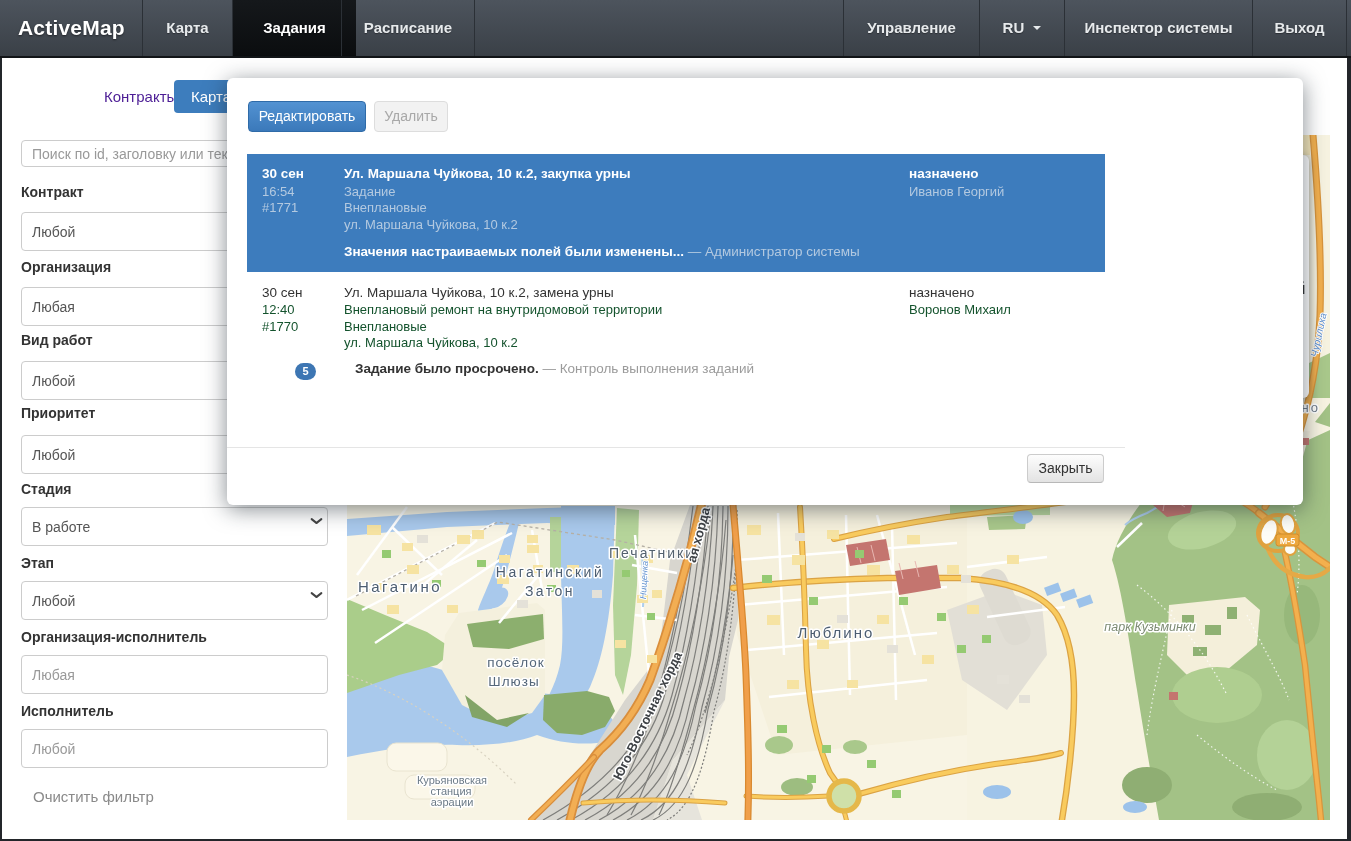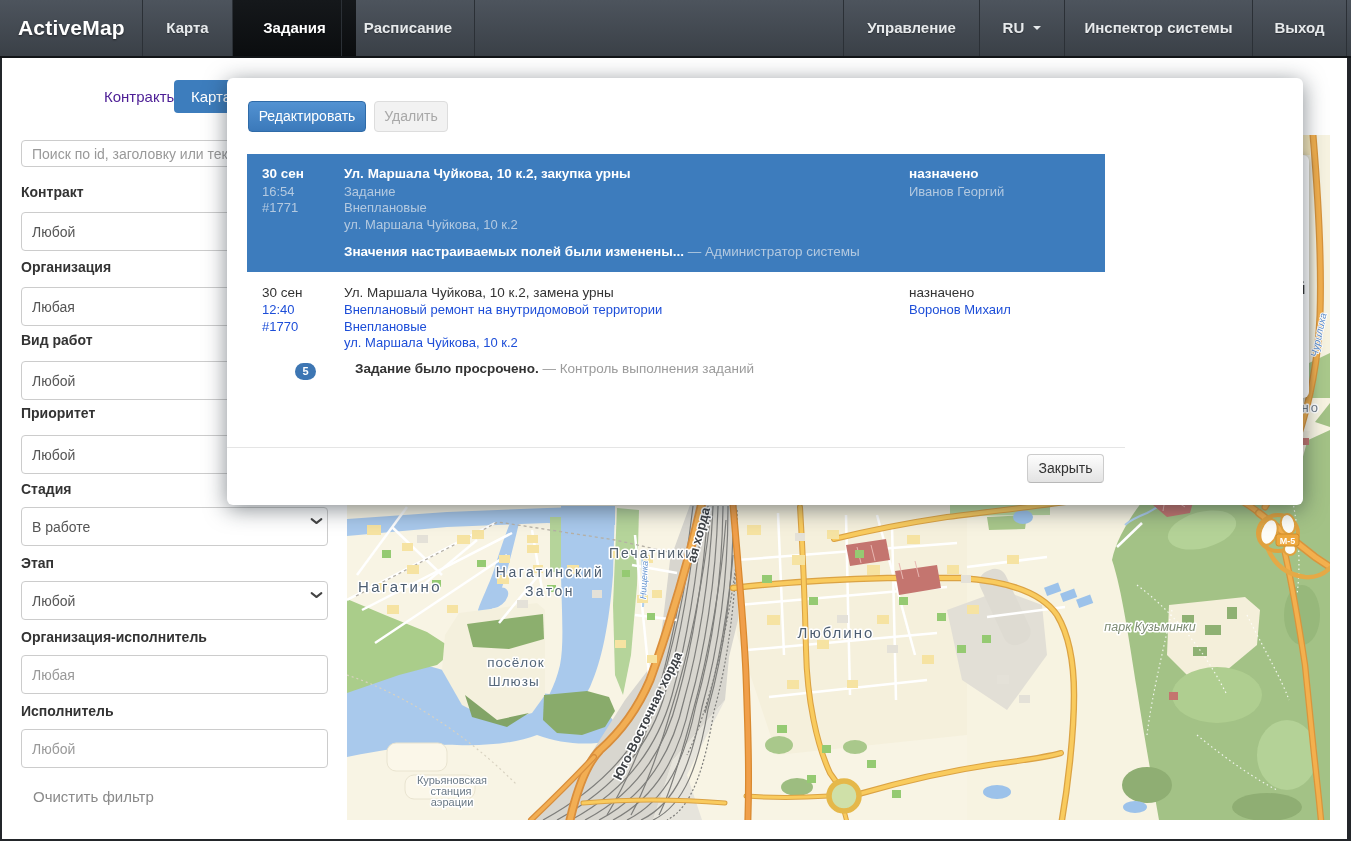--- a/index.html
+++ b/index.html
@@ -59,21 +59,21 @@
   font-family:"Liberation Sans", sans-serif; text-align:center; line-height:29px; }
 #btnEdit { left:21px; top:23px; width:118px; background:linear-gradient(#5292d2,#3b79ba);
   border:1px solid #2f6ba8; color:#fff; }
 #btnDel { left:147px; top:23px; width:74px; background:#f2f2f2;
   border:1px solid #ddd; color:#a8a8a8; }
 #rowBlue { position:absolute; left:20px; top:75.5px; width:858px; height:118.5px; background:#3d7cbd; }
 #rowWhite { position:absolute; left:20px; top:194px; width:858px; height:121px; background:#fff; }
 .t-b-w { position:absolute; font-size:13.5px; font-weight:bold; color:#fff; white-space:nowrap; }
 .t-l-w { position:absolute; font-size:13px; color:#b3c9e0; white-space:nowrap; }
 .t-d { position:absolute; font-size:13.5px; color:#333; white-space:nowrap; }
-.t-g { position:absolute; font-size:13px; color:#1d4ed8; white-space:nowrap; }
+.t-g { position:absolute; font-size:13px; color:#14532d; white-space:nowrap; }
 #badge5 { position:absolute; left:48px; top:91px; width:21px; height:17px; background:#3d76b3;
   border-radius:9px; color:#fff; font-size:11px; font-weight:bold; text-align:center; line-height:17px; }
 #mfoot { position:absolute; left:0; top:369px; width:898px; height:0; border-top:1px solid #e5e5e5; }
 #btnClose { left:800px; top:376px; width:77px; height:29px; line-height:27px;
   background:linear-gradient(#fdfdfd,#e3e3e3); border:1px solid #ccc; border-bottom-color:#b8b8b8; color:#333; }
 </style>
 </head>
 <body>
 
 <div id="nav">

